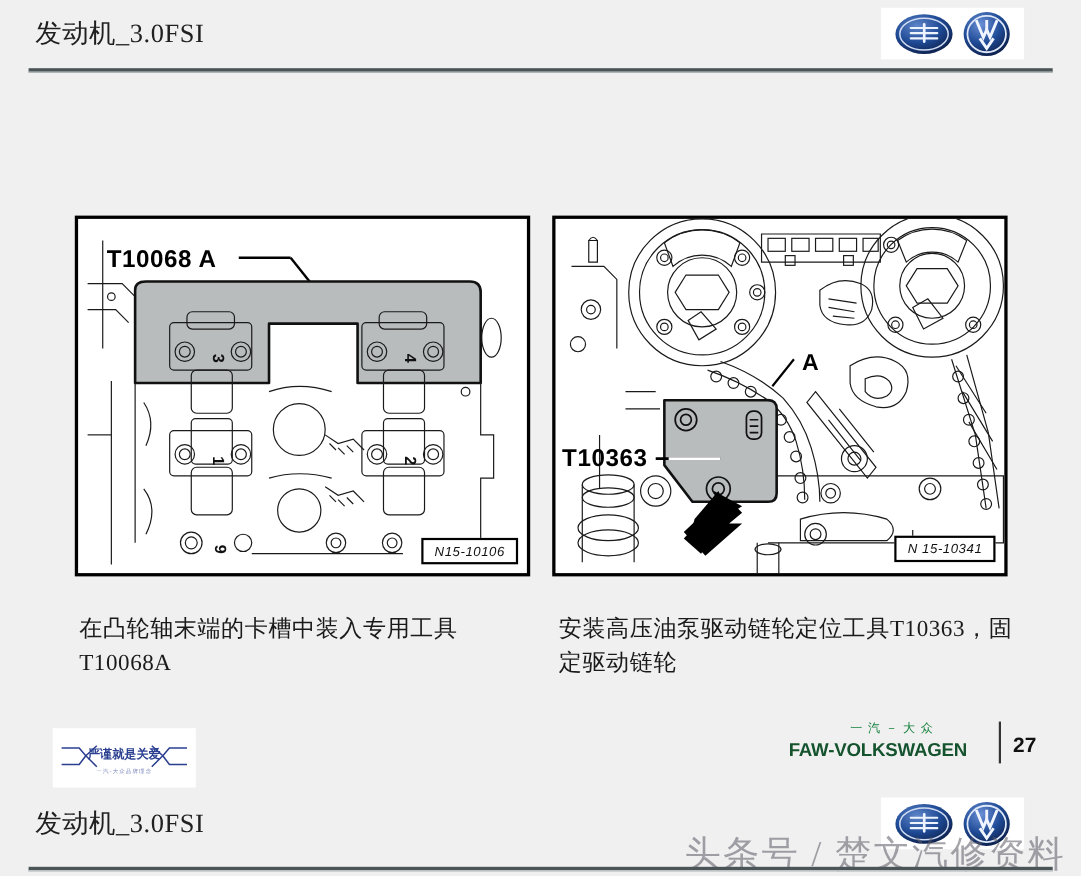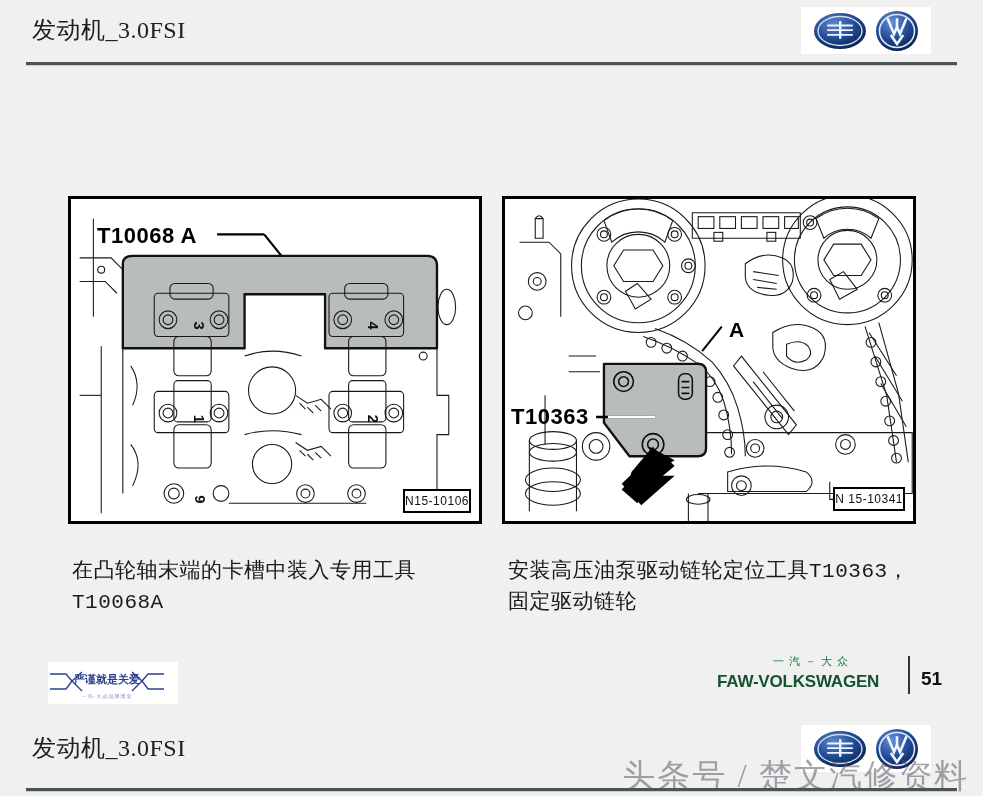--- a/index.html
+++ b/index.html
@@ -99,62 +99,64 @@
   .figure svg { display: block; width: 100%; height: 100%; }
 
   .ref-box {
     position: absolute;
     background: #ffffff;
     border: 2px solid #000000;
     font-family: "Liberation Sans", sans-serif;
     font-size: 12px;
     font-weight: 400;
     color: #111;
-    padding: 3px 0;
+    padding: 3px 10px;
     letter-spacing: 0.5px;
     white-space: nowrap;
+    font-style: italic;
   }
   .ref-left  { right: 8px;  bottom: 8px; }
   .ref-right { right: 8px;  bottom: 10px; }
 
   .tool-label {
     position: absolute;
     font-family: "Liberation Sans", sans-serif;
     font-weight: bold;
     color: #000;
     white-space: nowrap;
   }
   .label-t10068 { left: 26px; top: 24px; font-size: 22px; letter-spacing: 0.5px; }
   .label-t10363 { left: 6px;  top: 205px; font-size: 22px; letter-spacing: 0.5px; text-align: right; }
   .label-a      { left: 224px; top: 119px; font-size: 21px; }
 
   
   .caption {
     position: absolute;
     top: 556px;
-    font-family: Liberation Mono, monospace;
+    font-family: Liberation Serif, serif;
     font-size: 21px;
     line-height: 31px;
     color: #1a1a1a;
     letter-spacing: 0.5px;
     width: 420px;
   }
   .caption-left  { left: 72px; }
   .caption-right { left: 508px; }
 
   
   .footer-badge {
     position: absolute;
     left: 48px;
     top: 662px;
     width: 130px;
-    height: 42px;
+    height: 54px;
     background: #ffffff;
     display: flex;
     align-items: center;
+    justify-content: center;
   }
   .badge-inner {
     position: relative;
     width: 118px;
     height: 30px;
   }
   .badge-text {
     position: absolute;
     left: 0; right: 0;
     top: 4px;
@@ -578,21 +580,21 @@
       </svg>
       <div class="badge-text">严谨就是关爱</div>
       <div class="badge-sub">一汽-大众品牌理念</div>
     </div>
   </div>
 
   <div class="footer-brand">
     <div class="brand-cn">一汽－大众</div>
     <div class="brand-en">FAW-VOLKSWAGEN</div>
     <div class="brand-divider"></div>
-    <div class="brand-page">51</div>
+    <div class="brand-page">27</div>
   </div>
 
 </div>
 
 <div class="slide-bottom">
   <div class="bottom-title">发动机_3.0FSI</div>
 
   <div class="bottom-logos">
     <svg class="logo-faw" viewBox="0 0 54 38">
       <ellipse cx="27" cy="19" rx="26" ry="18" fill="url(#fawg)"></ellipse>

